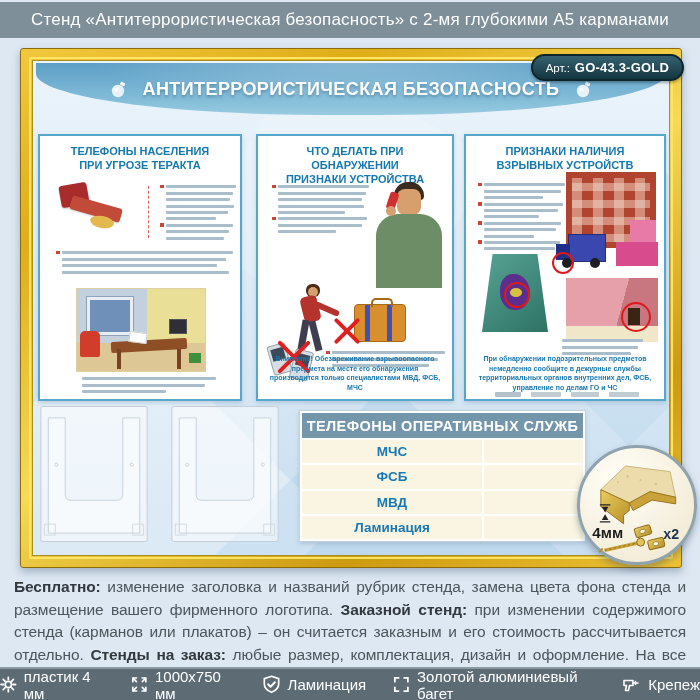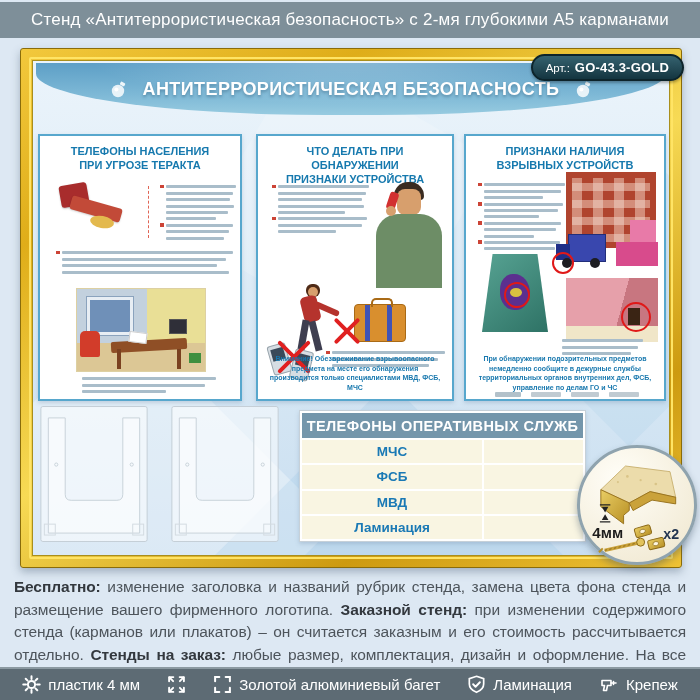--- a/index.html
+++ b/index.html
@@ -413,35 +413,36 @@
     </svg>
     <span>пластик 4 мм</span>
   </div>
   <div class="fitem">
     <svg width="19" height="19" viewBox="0 0 18 18">
       <g stroke="#fff" stroke-width="1.8" fill="none" stroke-linecap="round" stroke-linejoin="round">
         <path d="M2 6V2h4M12 2h4v4M16 12v4h-4M6 16H2v-4"></path>
         <path d="M2.4 2.4l3.4 3.4M15.6 2.4l-3.4 3.4M15.6 15.6l-3.4-3.4M2.4 15.6l3.4-3.4"></path>
       </g>
     </svg>
+    <span>1000x750 мм</span>
+  </div>
+  <div class="fitem">
+    <svg width="19" height="19" viewBox="0 0 18 18">
+      <path d="M9 1.2l6.8 2.3v5c0 4-2.9 6.4-6.8 7.9-3.9-1.5-6.8-3.9-6.8-7.9v-5z" fill="none" stroke="#fff" stroke-width="1.6"></path>
+      <path d="M5.8 8.8l2.3 2.3 4.1-4.2" fill="none" stroke="#fff" stroke-width="1.8" stroke-linecap="round" stroke-linejoin="round"></path>
+    </svg>
+    <span>Ламинация</span>
   </div>
   <div class="fitem">
     <svg width="19" height="19" viewBox="0 0 18 18">
       <g stroke="#fff" stroke-width="1.9" fill="none" stroke-linecap="round">
         <path d="M2 6V2h4M12 2h4v4M16 12v4h-4M6 16H2v-4"></path>
       </g>
     </svg>
     <span>Золотой алюминиевый багет</span>
-  </div>
-  <div class="fitem">
-    <svg width="19" height="19" viewBox="0 0 18 18">
-      <path d="M9 1.2l6.8 2.3v5c0 4-2.9 6.4-6.8 7.9-3.9-1.5-6.8-3.9-6.8-7.9v-5z" fill="none" stroke="#fff" stroke-width="1.6"></path>
-      <path d="M5.8 8.8l2.3 2.3 4.1-4.2" fill="none" stroke="#fff" stroke-width="1.8" stroke-linecap="round" stroke-linejoin="round"></path>
-    </svg>
-    <span>Ламинация</span>
   </div>
   <div class="fitem">
     <svg width="20" height="19" viewBox="0 0 20 18">
       <g stroke="#fff" stroke-width="1.6" fill="none" stroke-linejoin="round" stroke-linecap="round">
         <path d="M3 5h9v5H8.5l-1 5H4.5l1-5H3z"></path>
         <path d="M12 7.5h5M14.5 6v3"></path>
       </g>
     </svg>
     <span>Крепеж</span>
   </div>

